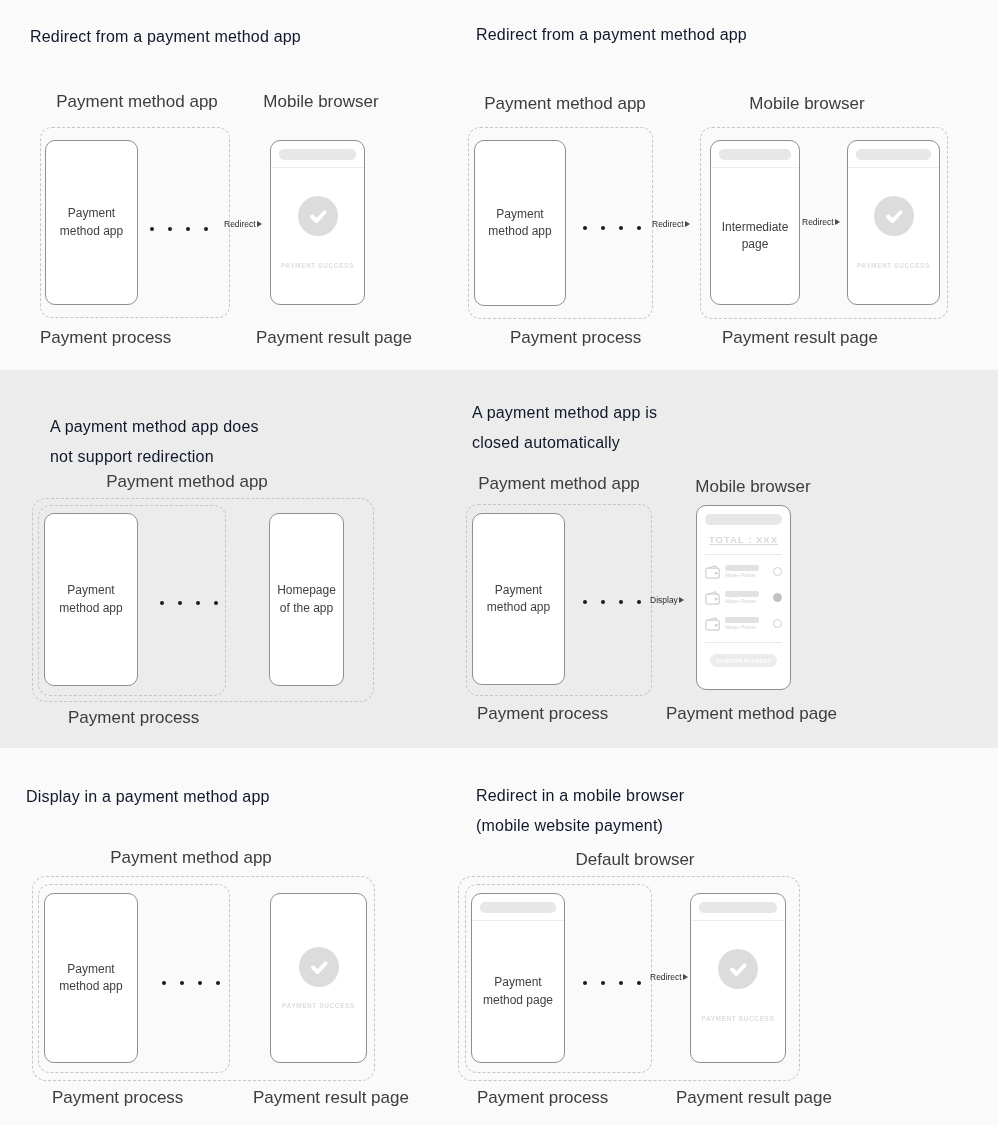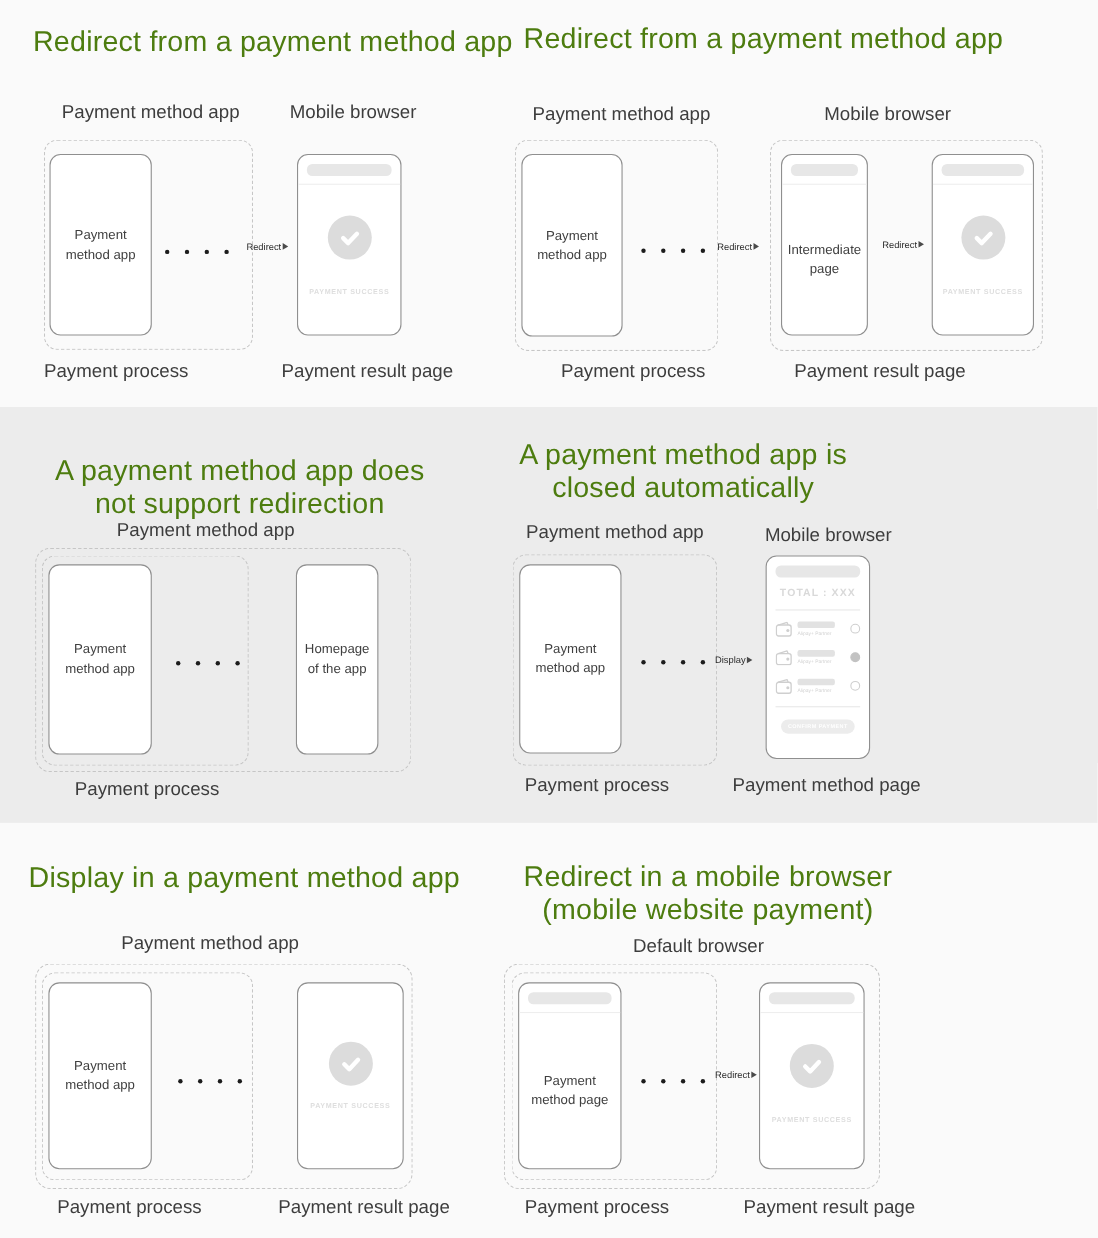--- a/index.html
+++ b/index.html
@@ -8,22 +8,22 @@
     background:#fafafa;
   }
   #stage{
     position:relative;width:998px;height:1125px;
     background:#fafafa;overflow:hidden;
   }
   .band{
     position:absolute;left:0;width:998px;background:#ececec;
   }
   .panel-title{
-    position:absolute;font-size:26px;line-height:30px;color:#4d7c0f;
-    letter-spacing:.2px;white-space:nowrap;text-align:center;
+    position:absolute;font-size:16px;line-height:30px;color:#0f172a;
+    letter-spacing:.2px;white-space:nowrap;
   }
   .col-label{
     position:absolute;font-size:17px;color:#3d3d3d;text-align:center;white-space:nowrap;
   }
   .bottom-label{
     position:absolute;font-size:17px;color:#3d3d3d;white-space:nowrap;
   }
   .dashed{
     position:absolute;border:1px dashed #c6c6c6;border-radius:12px;
   }
@@ -49,21 +49,21 @@
   .dot{width:4px;height:4px;border-radius:50%;background:#1c1c1c;}
   .arrow{
     position:absolute;display:flex;align-items:center;font-size:8.5px;color:#2a2a2a;white-space:nowrap;
   }
   .arrow-head{
     width:0;height:0;margin-left:1px;
     border-left:5px solid #4a4a4a;border-top:3.5px solid transparent;border-bottom:3.5px solid transparent;
   }
   
   .pm-total{
-    flex:0 0 auto;margin-top:9px;font-size:9.5px;letter-spacing:1px;color:#d9d9d9;font-weight:bold;
+    flex:0 0 auto;margin-top:9px;font-size:9.5px;letter-spacing:1px;color:#d9d9d9;font-weight:bold;text-decoration:underline;
   }
   .pm-divider{flex:0 0 auto;width:calc(100% - 16px);height:1px;background:#e8e8e8;margin-top:9px;}
   .pm-row{
     flex:0 0 auto;width:calc(100% - 16px);display:flex;align-items:center;margin-top:7px;height:19px;
   }
   .pm-bars{flex:1;margin-left:5px;display:flex;flex-direction:column;gap:2px;}
   .pm-bar{width:34px;height:6px;background:#e2e2e2;border-radius:2px;}
   .pm-tiny{font-size:4.5px;color:#d2d2d2;white-space:nowrap;}
   .radio{
     width:9px;height:9px;border:1px solid #cfcfcf;border-radius:50%;box-sizing:border-box;flex:0 0 auto;
@@ -141,21 +141,21 @@
         <span class="dot"></span>
         <span class="dot"></span>
     </div>
     <div class="arrow" style="left:652px;top:219px;">
       <span>Redirect</span>
       <span class="arrow-head"></span>
     </div>
 
     <div class="dashed" style="left:700px;top:127px;width:246px;height:190px;"></div>
 
-    <div class="phone" style="left:710px;top:140px;width:79px;height:165px;">
+    <div class="phone" style="left:710px;top:140px;width:90px;height:165px;">
       <div class="browser-bar"></div>
       <div class="bar-divider"></div>
       <div class="phone-center">
           <div class="phone-text">Intermediate page</div>
         </div>
     </div>
 
     <div class="arrow" style="left:802px;top:217px;">
       <span>Redirect</span>
       <span class="arrow-head"></span>

